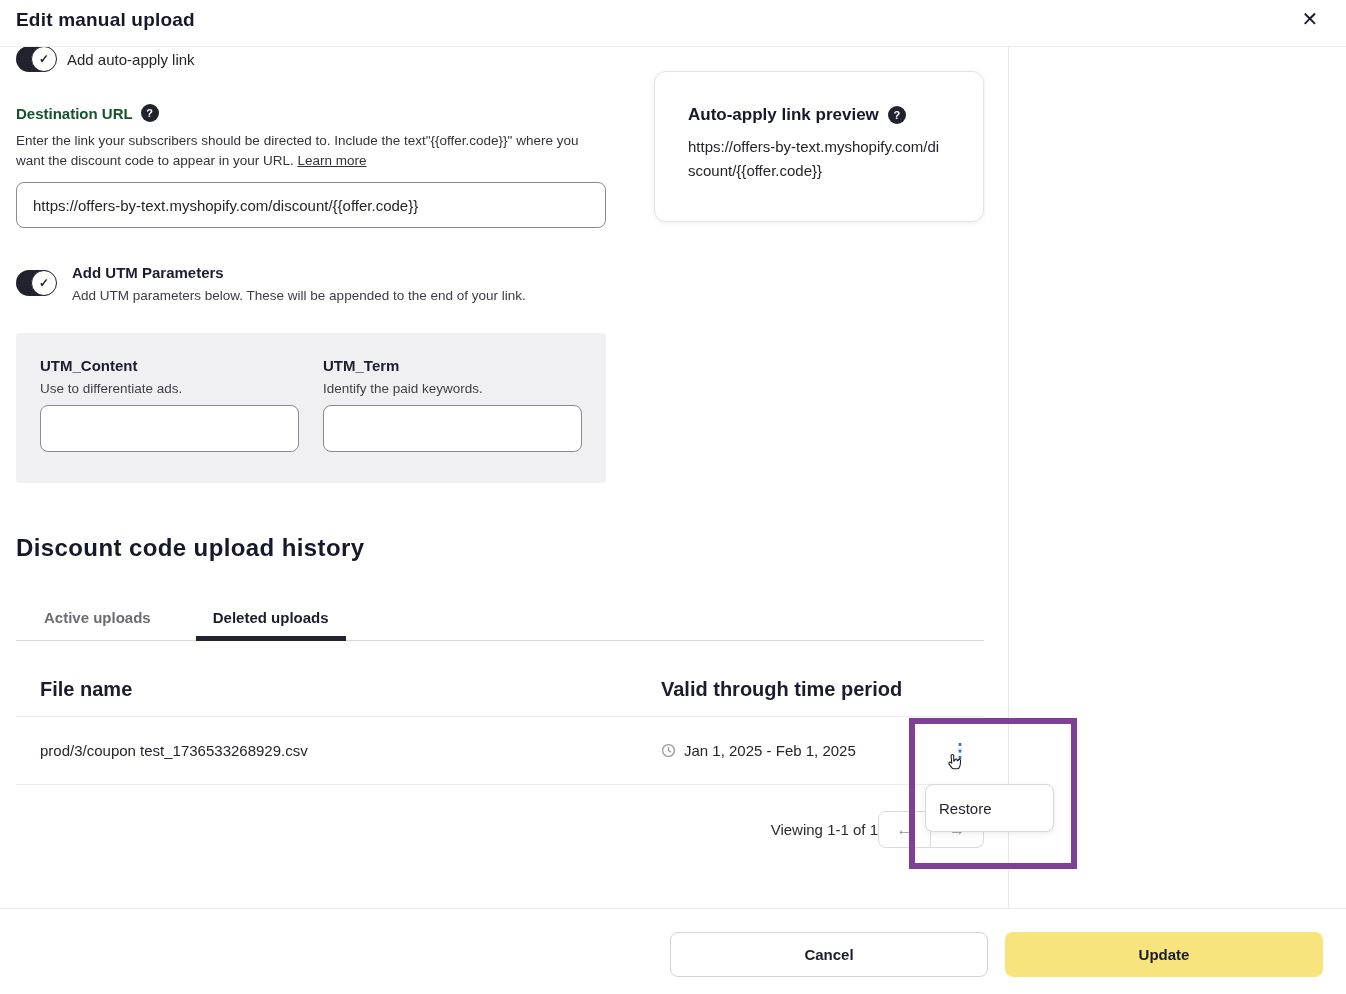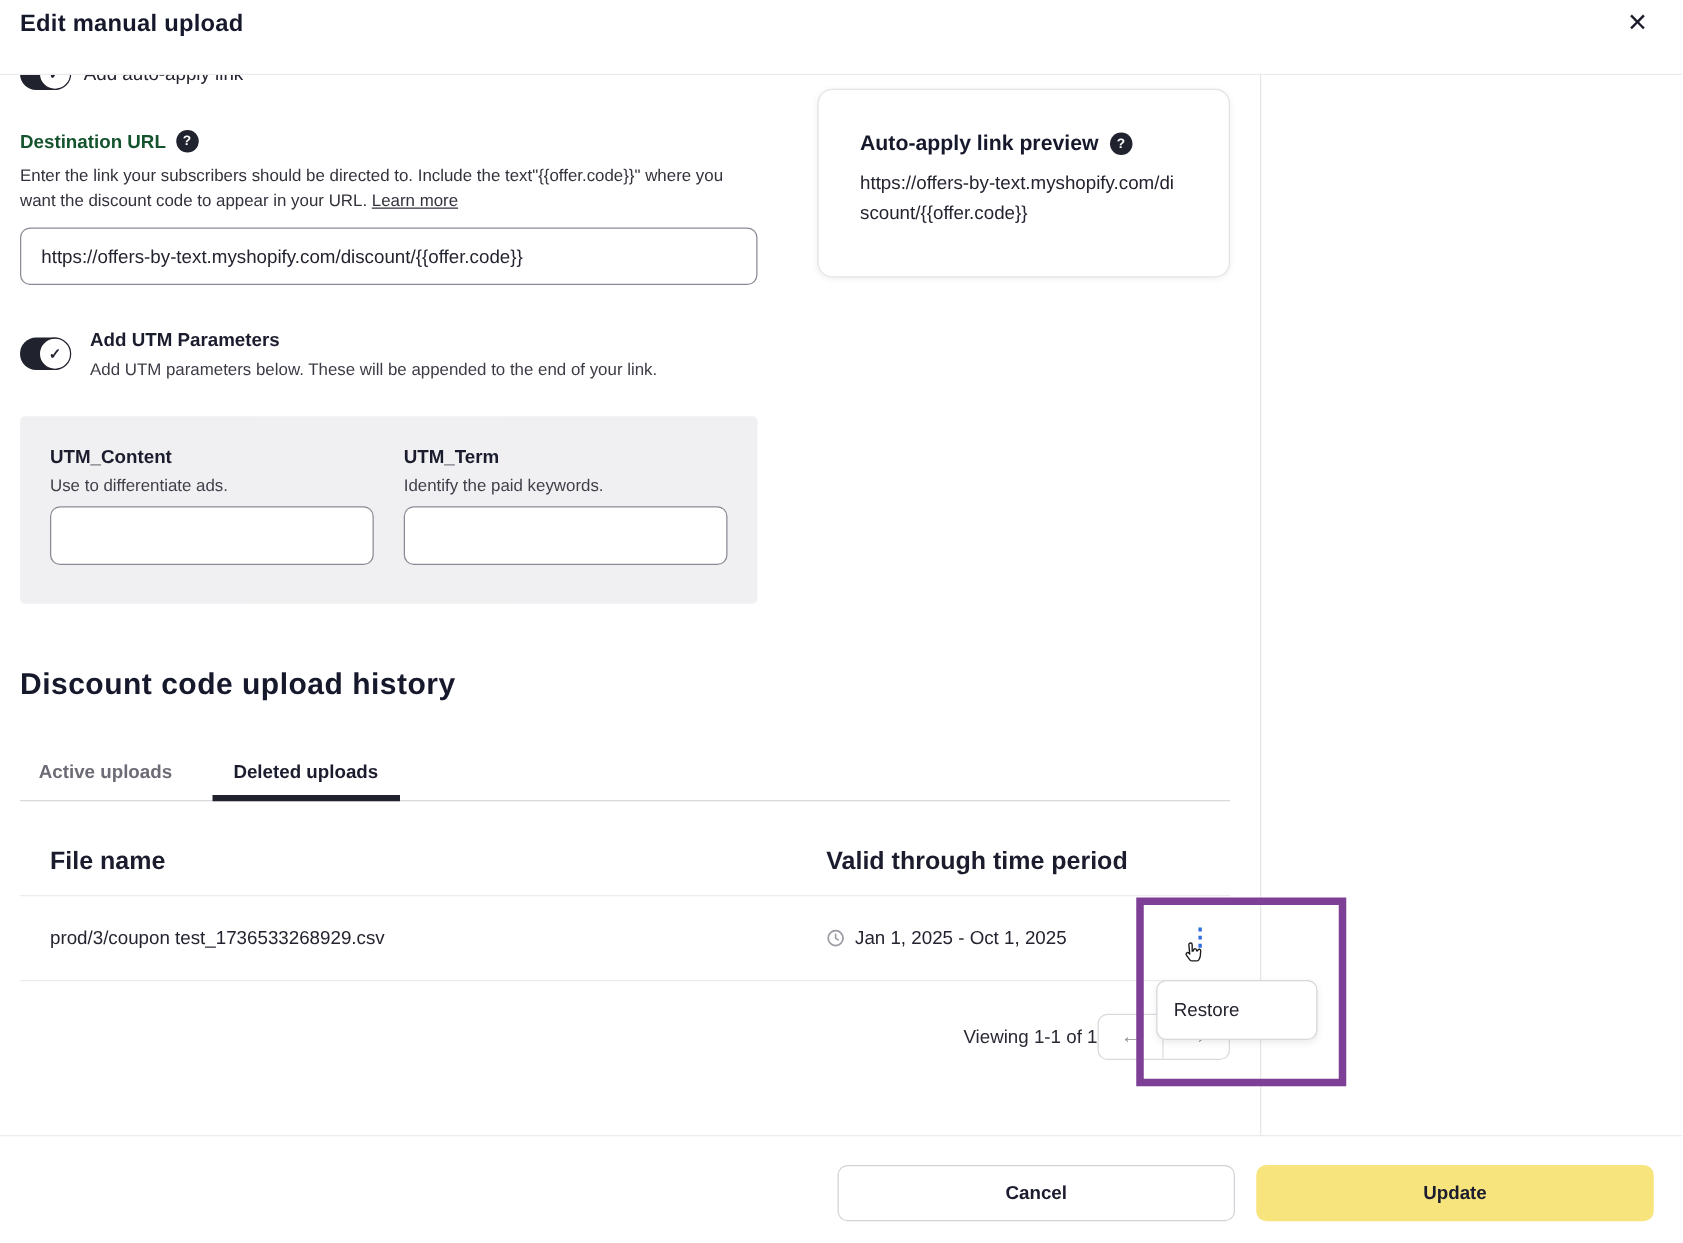--- a/index.html
+++ b/index.html
@@ -1,21 +1,21 @@
 <!DOCTYPE html>
 <html><head>
 <meta charset="utf-8">
 <style>
   * { margin:0; padding:0; box-sizing:border-box; }
   html,body { background:#fff; }
   body { font-family:"Liberation Sans", sans-serif; color:#1f2130; }
   .page { position:relative; width:1346px; height:994px; background:#fff; overflow:hidden; }
 
   
-  .modal-header { position:absolute; top:0; left:0; width:1346px; height:60px; border-bottom:1px solid #ececef; background:#fff; z-index:2;padding-left:42px; }
+  .modal-header { position:absolute; top:0; left:0; width:1346px; height:47px; border-bottom:1px solid #ececef; background:#fff; z-index:2;padding-left:42px; }
   .modal-title { position:absolute; left:16px; top:9px; font-size:19px; font-weight:700; color:#16182b; letter-spacing:.2px; }
   .close-btn { position:absolute; right:22px; top:5px; width:28px; height:28px; border:none; background:transparent; font-size:20px; color:#1a1c2c; cursor:pointer; line-height:28px; }
 
   
   .modal-body { position:absolute; top:47px; left:0; width:1009px; height:861px; border-right:1px solid #e6e6ea; background:#fff; padding:0 24px 0 16px; }
 
   
   .toggle { position:relative; width:40px; height:26px; border-radius:13px; background:#20222e; flex:0 0 auto; cursor:pointer; }
   .toggle .knob { position:absolute; top:0; right:-1px; width:26px; height:26px; border-radius:50%; background:#fff; border:1.5px solid #20222e; display:flex; align-items:center; justify-content:center; font-size:12px; color:#20222e; font-weight:700; }
 
@@ -44,21 +44,21 @@
   .utm-desc { margin-top:7px; font-size:13.5px; color:#3c3c46; }
   .utm-panel { margin-top:30px; width:590px; height:150px; background:#f0f0f2; border-radius:4px; padding:24px; display:flex; gap:24px; }
   .utm-field { width:259px; }
   .utm-field-label { font-size:15px; font-weight:700; color:#1b1d2e; }
   .utm-field-hint { margin-top:7px; font-size:13.5px; color:#3f3f49; }
   .utm-input { margin-top:9px; width:259px; height:47px; padding:0 12px; }
 
   
   .history-heading { margin-top:51px; font-size:24px; font-weight:800; letter-spacing:.4px; color:#16182b; }
   .tabs { position:relative; margin-top:33px; height:46px; display:flex; align-items:center; border-bottom:1px solid #d9d9dd; padding-left:15px; }
-  .tab { font-size:15px; font-weight:700; cursor:pointer; height:100%; display:flex; align-items:center; }
+  .tab { font-size:15px; font-weight:700; cursor:pointer; height:100%; display:flex; align-items:center;margin-left:13px; }
   .tab.inactive { color:#6d6b75; margin-right:32px; }
   .tab.active { color:#1b1d2e; position:relative; padding:0 17px; }
   .tab.active::after { content:""; position:absolute; left:0; right:0; bottom:-1px; height:5px; background:#20222e; }
 
   .table-header, .table-row { display:grid; grid-template-columns:621px 1fr 48px; align-items:center; padding-left:24px; border-bottom:1px solid #ececef; }
   .table-header { height:76px; padding-top:22px; }
   .th { font-size:20px; font-weight:700; color:#1b1d2e; }
   .table-row { height:68px; }
   .td-file { font-size:15px; color:#23242f; }
   .td-date { display:flex; align-items:center; gap:8px; font-size:15px; color:#23242f; }
@@ -160,21 +160,21 @@
 
     <div class="table-row">
       <span class="td-file">prod/3/coupon test_1736533268929.csv</span>
       <span class="td-date">
         <span class="clock-icon">
           <svg width="15" height="15" viewBox="0 0 16 16">
               <circle cx="8" cy="8" r="6.3" fill="none" stroke="#9b9ba4" stroke-width="1.5"></circle>
               <path d="M8 4.8V8l2.2 1.5" stroke="#9b9ba4" stroke-width="1.4" fill="none" stroke-linecap="round"></path>
             </svg>
         </span>
-        <span>Jan 1, 2025 - Oct 1, 2025</span>
+        <span>Jan 1, 2025 - Feb 1, 2025</span>
       </span>
       <button class="kebab-btn">⋮</button>
     </div>
 
     <div class="pagination">
       <span class="viewing-text">Viewing 1-1 of 1</span>
       <div class="page-btns">
         <button class="page-btn prev">
             <span>←</span>
           </button>

